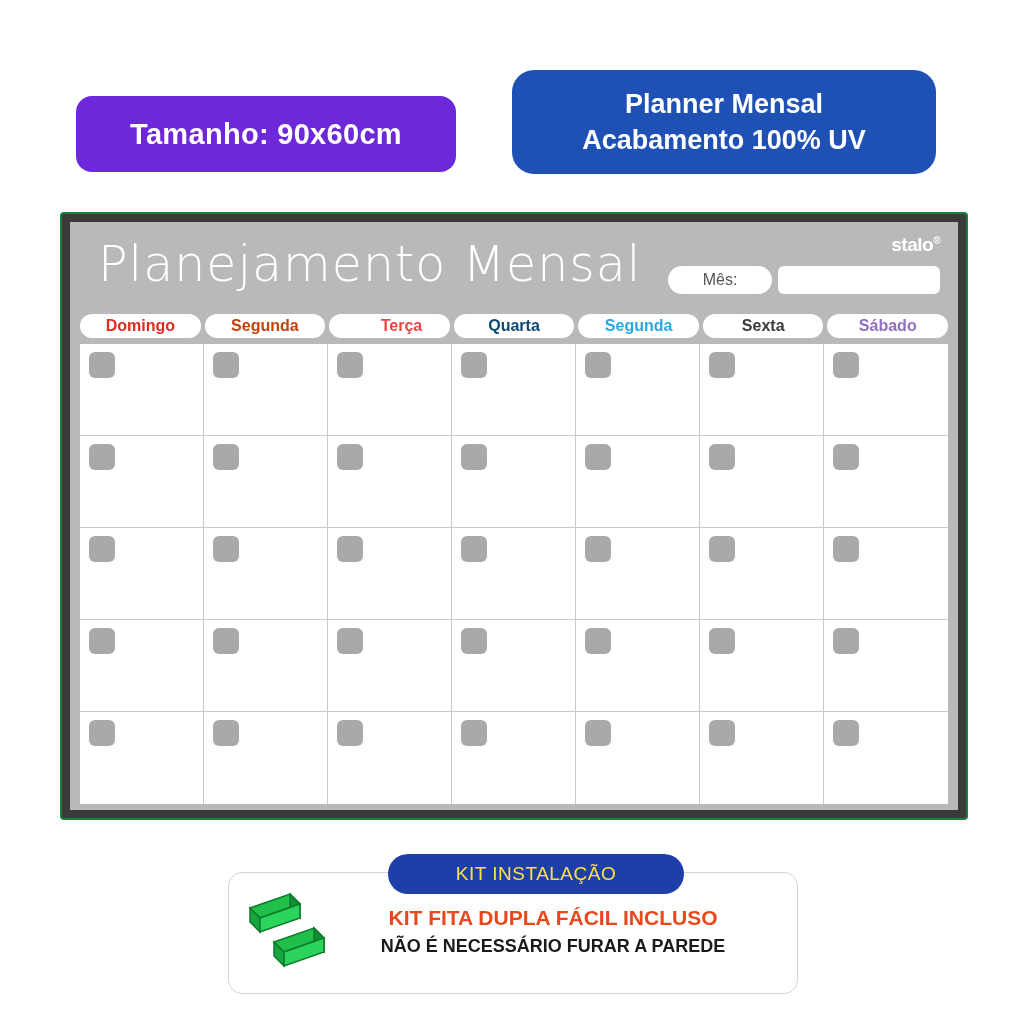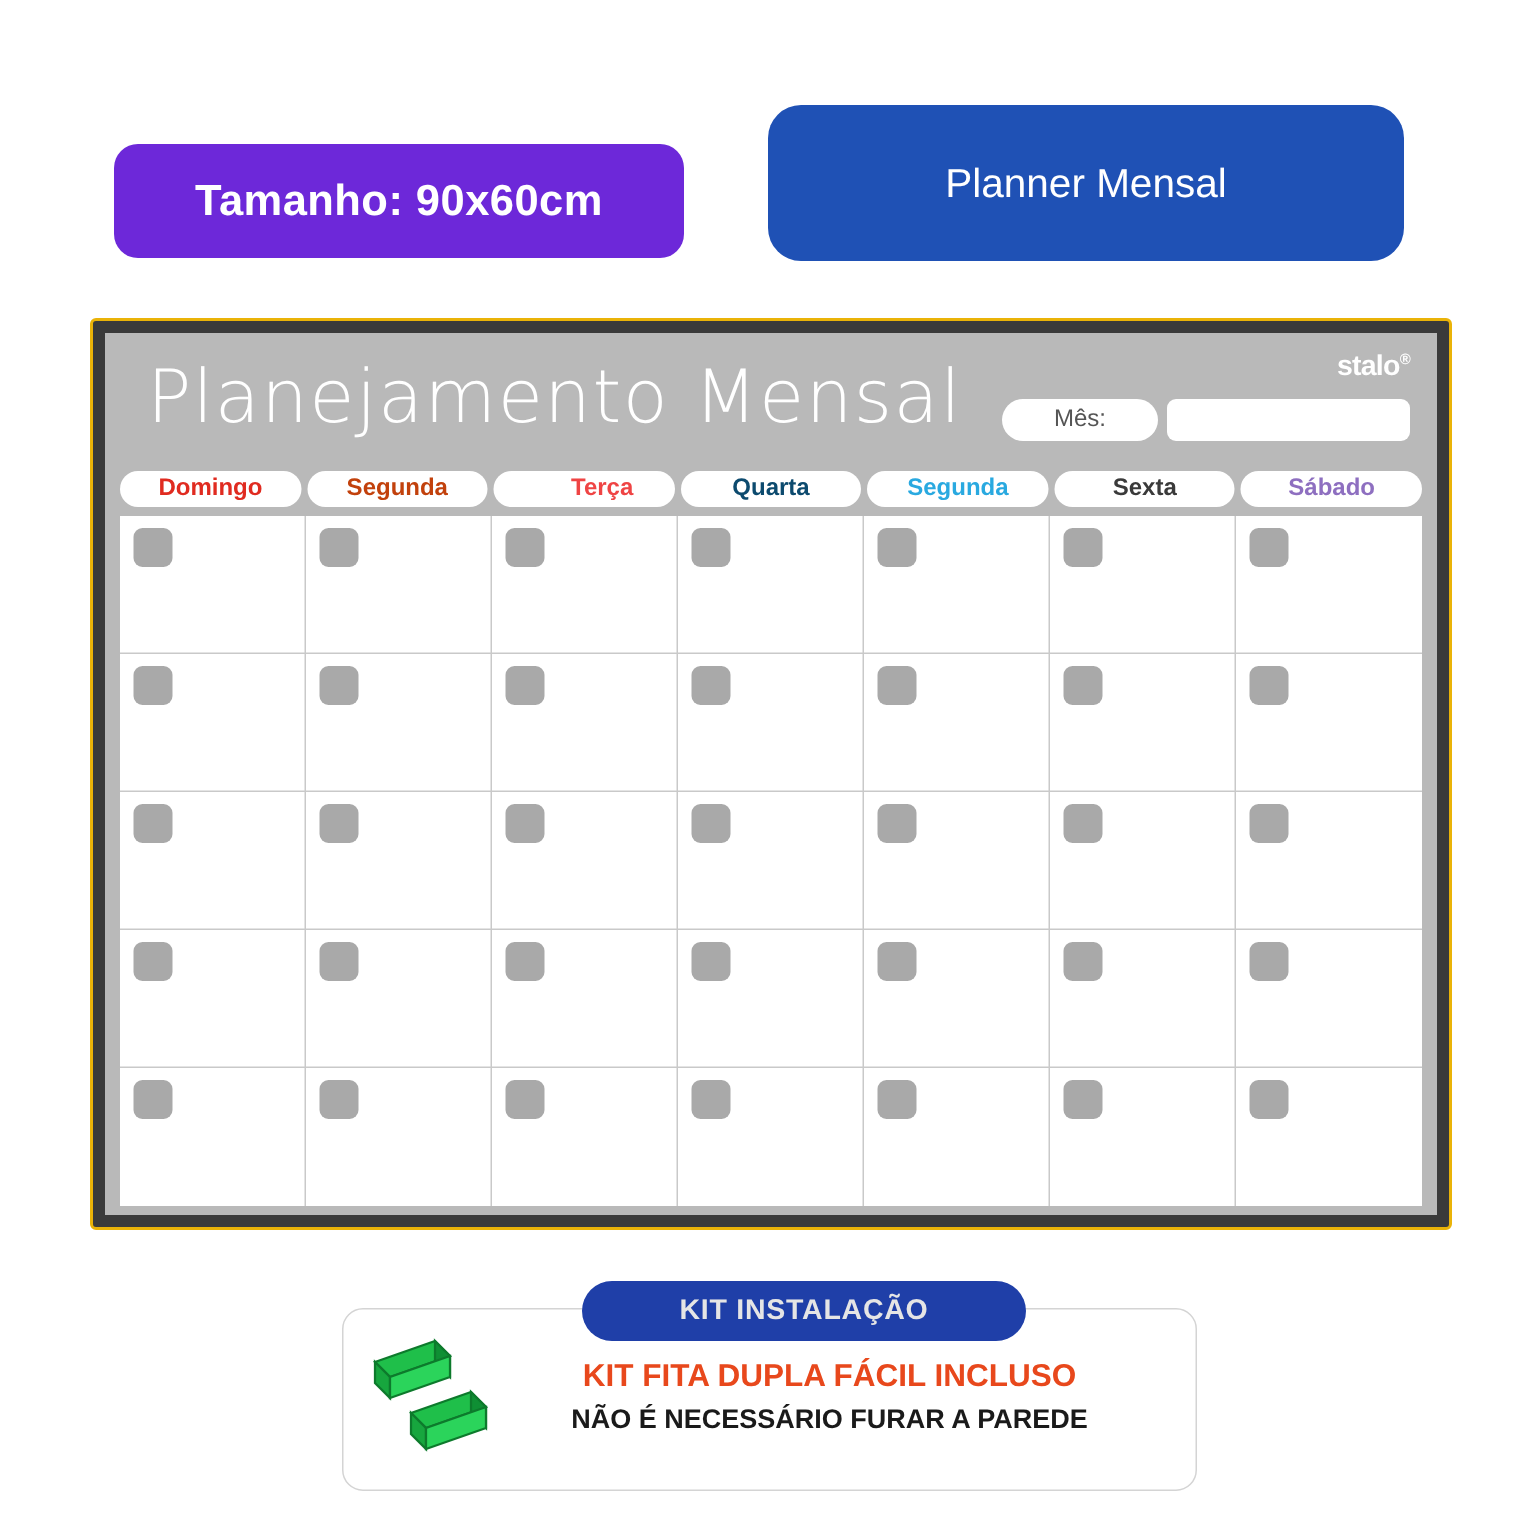--- a/index.html
+++ b/index.html
@@ -46,33 +46,33 @@
     width: 424px;
     height: 104px;
     background: #1f51b5;
     border-radius: 22px;
     display: flex;
     flex-direction: column;
     align-items: center;
     justify-content: center;
     color: #ffffff;
     font-size: 27px;
-    font-weight: normal;
+    font-weight: bold;
     line-height: 1.35;
   }
 
   
   .board-outer {
     position: absolute;
     left: 60px;
     top: 212px;
     width: 908px;
     height: 608px;
     background: #3a3a3a;
-    border: 2px solid #eab308;
+    border: 2px solid #15803d;
     border-radius: 4px;
     box-sizing: border-box;
     padding: 8px;
   }
   .board-inner {
     width: 100%;
     height: 100%;
     background: #b9b9b9;
     position: relative;
     box-sizing: border-box;
@@ -193,23 +193,23 @@
     position: absolute;
     left: 388px;
     top: 854px;
     width: 296px;
     height: 40px;
     background: #1f3fa8;
     border-radius: 20px;
     display: flex;
     align-items: center;
     justify-content: center;
-    color: #e5e5e5;
+    color: #fde047;
     font-size: 19px;
-    font-weight: bold;
+    font-weight: normal;
     letter-spacing: 0.5px;
   }
   .kit-texts {
     position: absolute;
     left: 318px;
     top: 906px;
     width: 470px;
     text-align: center;
   }
   .kit-line1 {
@@ -233,20 +233,21 @@
 </style>
 </head>
 <body>
 
 <div class="badges">
   <div class="badge-size">
     <span>Tamanho: 90x60cm</span>
   </div>
   <div class="badge-title">
     <span>Planner Mensal</span>
+    <span>Acabamento 100% UV</span>
   </div>
 </div>
 
 <div class="board-outer">
   <div class="board-inner">
 
     <div class="board-title">Planejamento Mensal</div>
 
     <div class="brand">
       <span>stalo</span><span class="tm">®</span>

